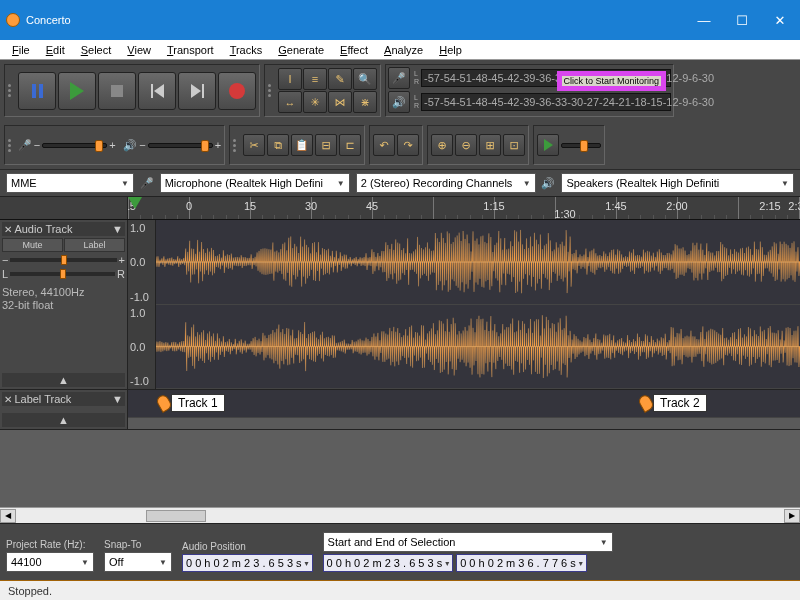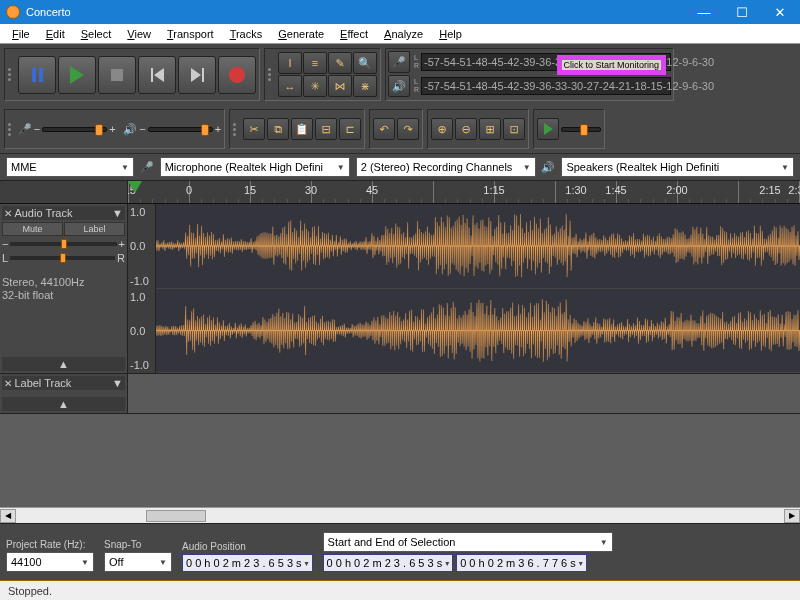--- a/index.html
+++ b/index.html
@@ -1,17 +1,17 @@
 <!DOCTYPE html>
 <html><head>
 <meta charset="utf-8">
 <style>
 *{margin:0;padding:0;box-sizing:border-box;font-family:"Segoe UI",Tahoma,sans-serif;font-size:11px;user-select:none}
 body{background:#444;width:800px;height:600px;overflow:hidden;display:flex;flex-direction:column}
-.titlebar{background:#1a7fd4;height:24px;display:flex;align-items:center;padding:0 6px;color:#fff}
+.titlebar{background:#1a7fd4;height:40px;display:flex;align-items:center;padding:0 6px;color:#fff}
 .tb-icon{width:14px;height:14px;background:#ff9c3a;border-radius:50%;margin-right:6px;border:1px solid #a05a00}
 .tb-title{flex:1}
 .tb-btns{display:flex;gap:10px}
 .tb-btn{width:28px;height:18px;display:flex;align-items:center;justify-content:center;color:#fff;font-size:13px}
 .menubar{background:#fff;height:20px;display:flex;align-items:center;padding:0 4px;border-bottom:1px solid #999}
 .menu{padding:2px 8px;cursor:default}
 .menu u{text-decoration:underline}
 .toolbars{background:#474747;padding:4px;display:flex;flex-wrap:wrap;gap:4px}
 .tool-group{background:#474747;border:1px solid #2a2a2a;border-right-color:#666;border-bottom-color:#666;padding:3px;display:flex;align-items:center;gap:2px}
 .grip{width:6px;height:100%;min-height:32px;display:flex;flex-direction:column;justify-content:center;gap:2px;margin-right:2px}
@@ -40,21 +40,21 @@
 .tracks{flex:1;overflow:hidden;background:#5a5a5a;display:flex;flex-direction:column}
 .track{display:flex;border-bottom:1px solid #222}
 .tpanel{width:128px;background:#474747;border-right:1px solid #222;color:#ccc;font-size:10px;padding:2px;display:flex;flex-direction:column;gap:2px}
 .tpanel-hdr{background:#3a3a3a;display:flex;align-items:center;padding:1px 2px;gap:2px}
 .tpanel-hdr .x{color:#ccc;font-size:10px;cursor:pointer}
 .tp-btns{display:flex;gap:1px}
 .tp-btn{flex:1;background:#555;border:1px solid #333;text-align:center;padding:1px;font-size:9px}
 .tp-sl{display:flex;align-items:center;gap:2px;font-size:9px}
 .tp-sl .bar{flex:1;height:4px;background:#2a2a2a;position:relative}
 .tp-sl .bar .th{position:absolute;top:-3px;width:6px;height:10px;background:#ff9c3a;border:1px solid #8a4a00}
-.tp-info{font-size:9px;color:#bbb;margin-top:10px;line-height:12px}
+.tp-info{font-size:9px;color:#bbb;margin-top:4px;line-height:12px}
 .tp-collapse{background:#3a3a3a;text-align:center;padding:1px;margin-top:auto}
 .wave-area{flex:1;display:flex;flex-direction:column}
 .wave-ch{flex:1;background:#34343c;border-bottom:1px solid #444;position:relative;overflow:hidden}
 .scale{width:28px;background:#3e3e3e;color:#ccc;font-size:9px;display:flex;flex-direction:column;justify-content:space-between;padding:2px 2px;border-right:1px solid #222}
 .wave-wrap{display:flex;flex:1}
 .wave-svg{position:absolute;inset:0}
 .mid{position:absolute;left:0;right:0;top:50%;height:1px;background:#666}
 .label-lane{height:28px;background:#34343c}
 .lbl{position:absolute;display:flex;align-items:center}
 .lbl .pin{width:12px;height:16px;background:#ff9c3a;border:1px solid #8a4a00;border-radius:6px 6px 6px 0;transform:rotate(-30deg)}
@@ -321,21 +321,21 @@
       <div class="tl-tick minor" style="left: 329.4px;"></div>
       <div class="tl-tick minor" style="left: 341.6px;"></div>
       <div class="tl-tick minor" style="left: 353.8px;"></div>
       <div class="tl-tick" style="left: 366px;"></div>
       <div class="tl-lab" style="left: 366px;">1:15</div>
       <div class="tl-tick minor" style="left: 378.2px;"></div>
       <div class="tl-tick minor" style="left: 390.4px;"></div>
       <div class="tl-tick minor" style="left: 402.6px;"></div>
       <div class="tl-tick minor" style="left: 414.8px;"></div>
       <div class="tl-tick" style="left: 427px;"></div>
-      <div class="tl-lab" style="left: 448px;">1:30</div>
+      <div class="tl-lab" style="left: 437px; margin-top: 8px;">1:30</div>
       <div class="tl-tick minor" style="left: 439.2px;"></div>
       <div class="tl-tick minor" style="left: 451.4px;"></div>
       <div class="tl-tick minor" style="left: 463.6px;"></div>
       <div class="tl-tick minor" style="left: 475.8px;"></div>
       <div class="tl-tick" style="left: 488px;"></div>
       <div class="tl-lab" style="left: 488px;">1:45</div>
       <div class="tl-tick minor" style="left: 500.2px;"></div>
       <div class="tl-tick minor" style="left: 512.4px;"></div>
       <div class="tl-tick minor" style="left: 524.6px;"></div>
       <div class="tl-tick minor" style="left: 536.8px;"></div>
@@ -417,20 +417,30 @@
   </div>
   <div class="track" style="height:40px">
     <div class="tpanel">
       <div class="tpanel-hdr">
         <span class="x">✕</span>
         <span>Label Track</span>
         <span style="margin-left:auto">▼</span>
       </div>
       <div class="tp-collapse" style="margin-top:auto">▲</div>
     </div>
+    <div class="wave-ch label-lane" style="flex:1" id="labellane">
+        <div class="lbl" style="left: 30px; top: 4px;">
+          <div class="pin"></div>
+          <div class="txt">Track 1</div>
+        </div>
+        <div class="lbl" style="left: 512px; top: 4px;">
+          <div class="pin"></div>
+          <div class="txt">Track 2</div>
+        </div>
+      </div>
   </div>
   <div style="flex:1;background:#5e5e5e"></div>
 </div>
 
 <div class="hscroll">
   <div class="btn">◀</div>
   <div style="width:128px"></div>
   <div class="thumb"></div>
   <div style="flex:1"></div>
   <div class="btn">▶</div>

